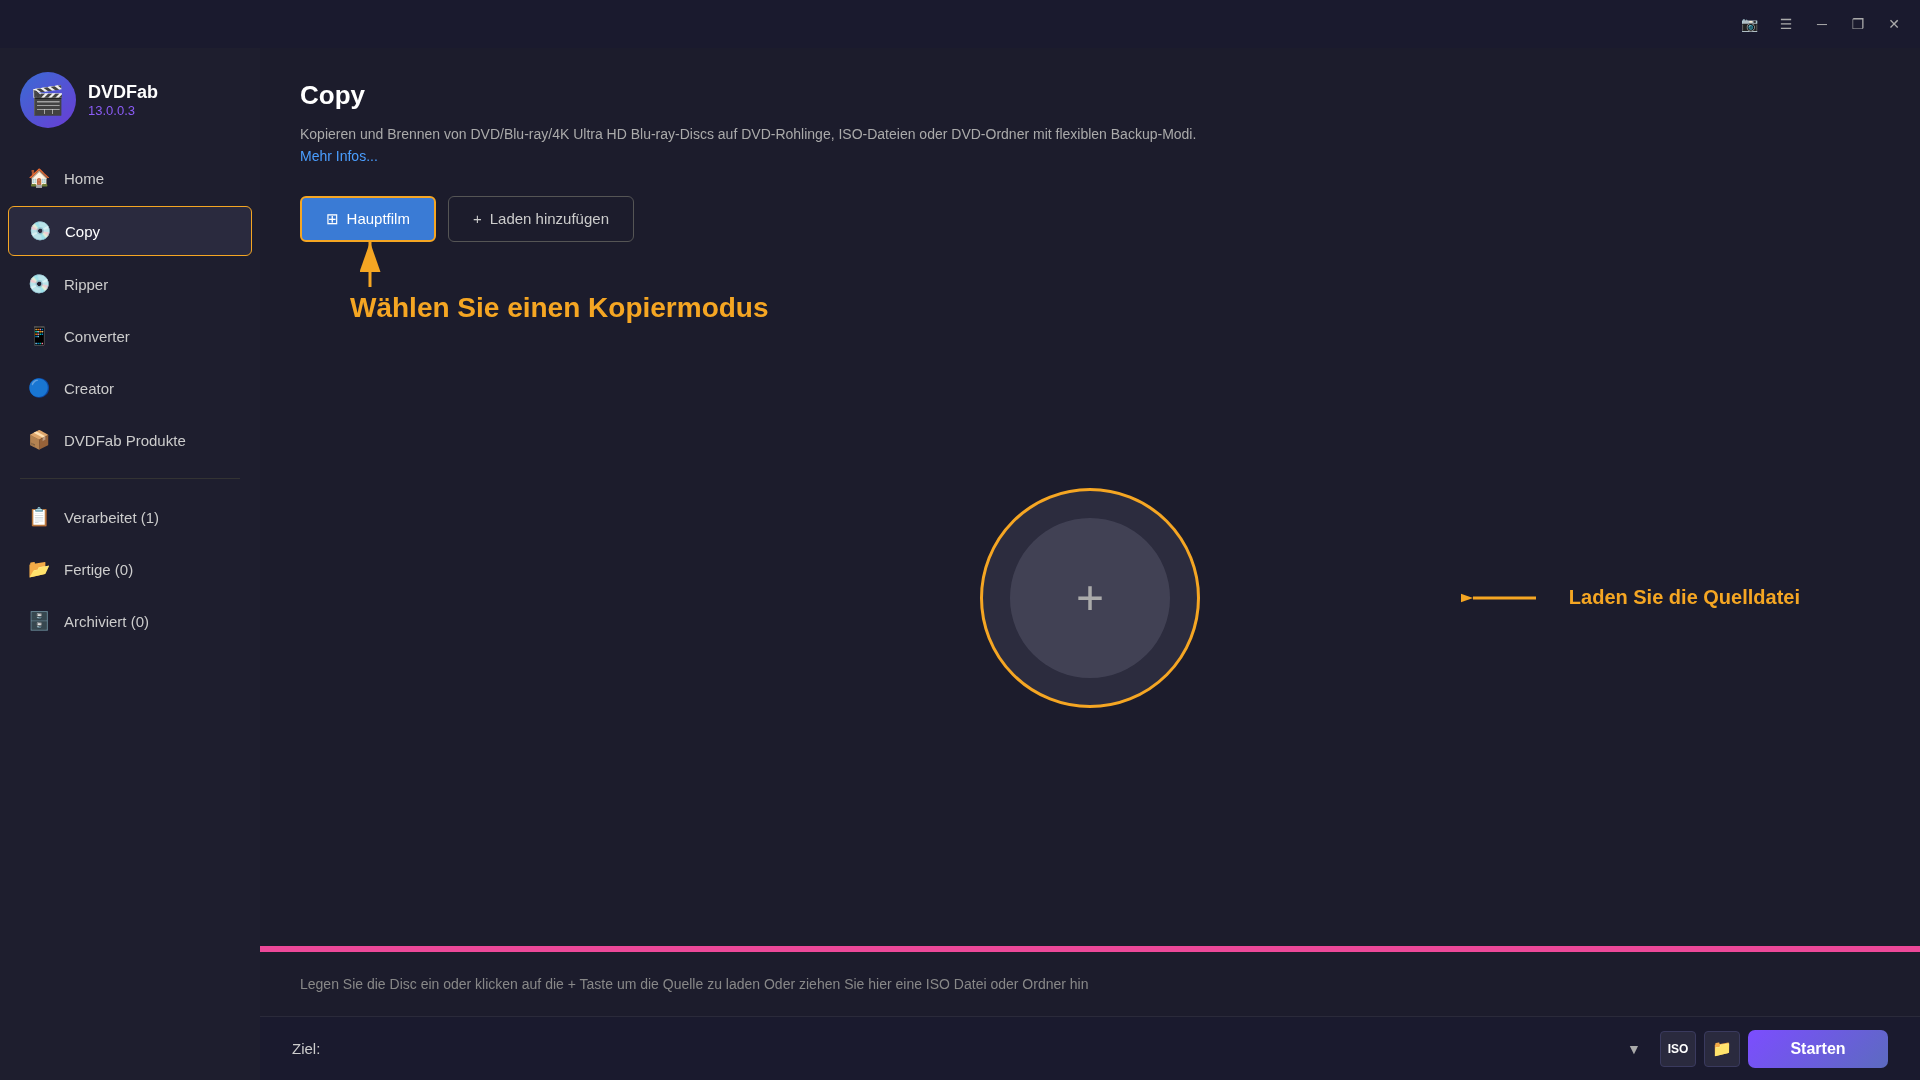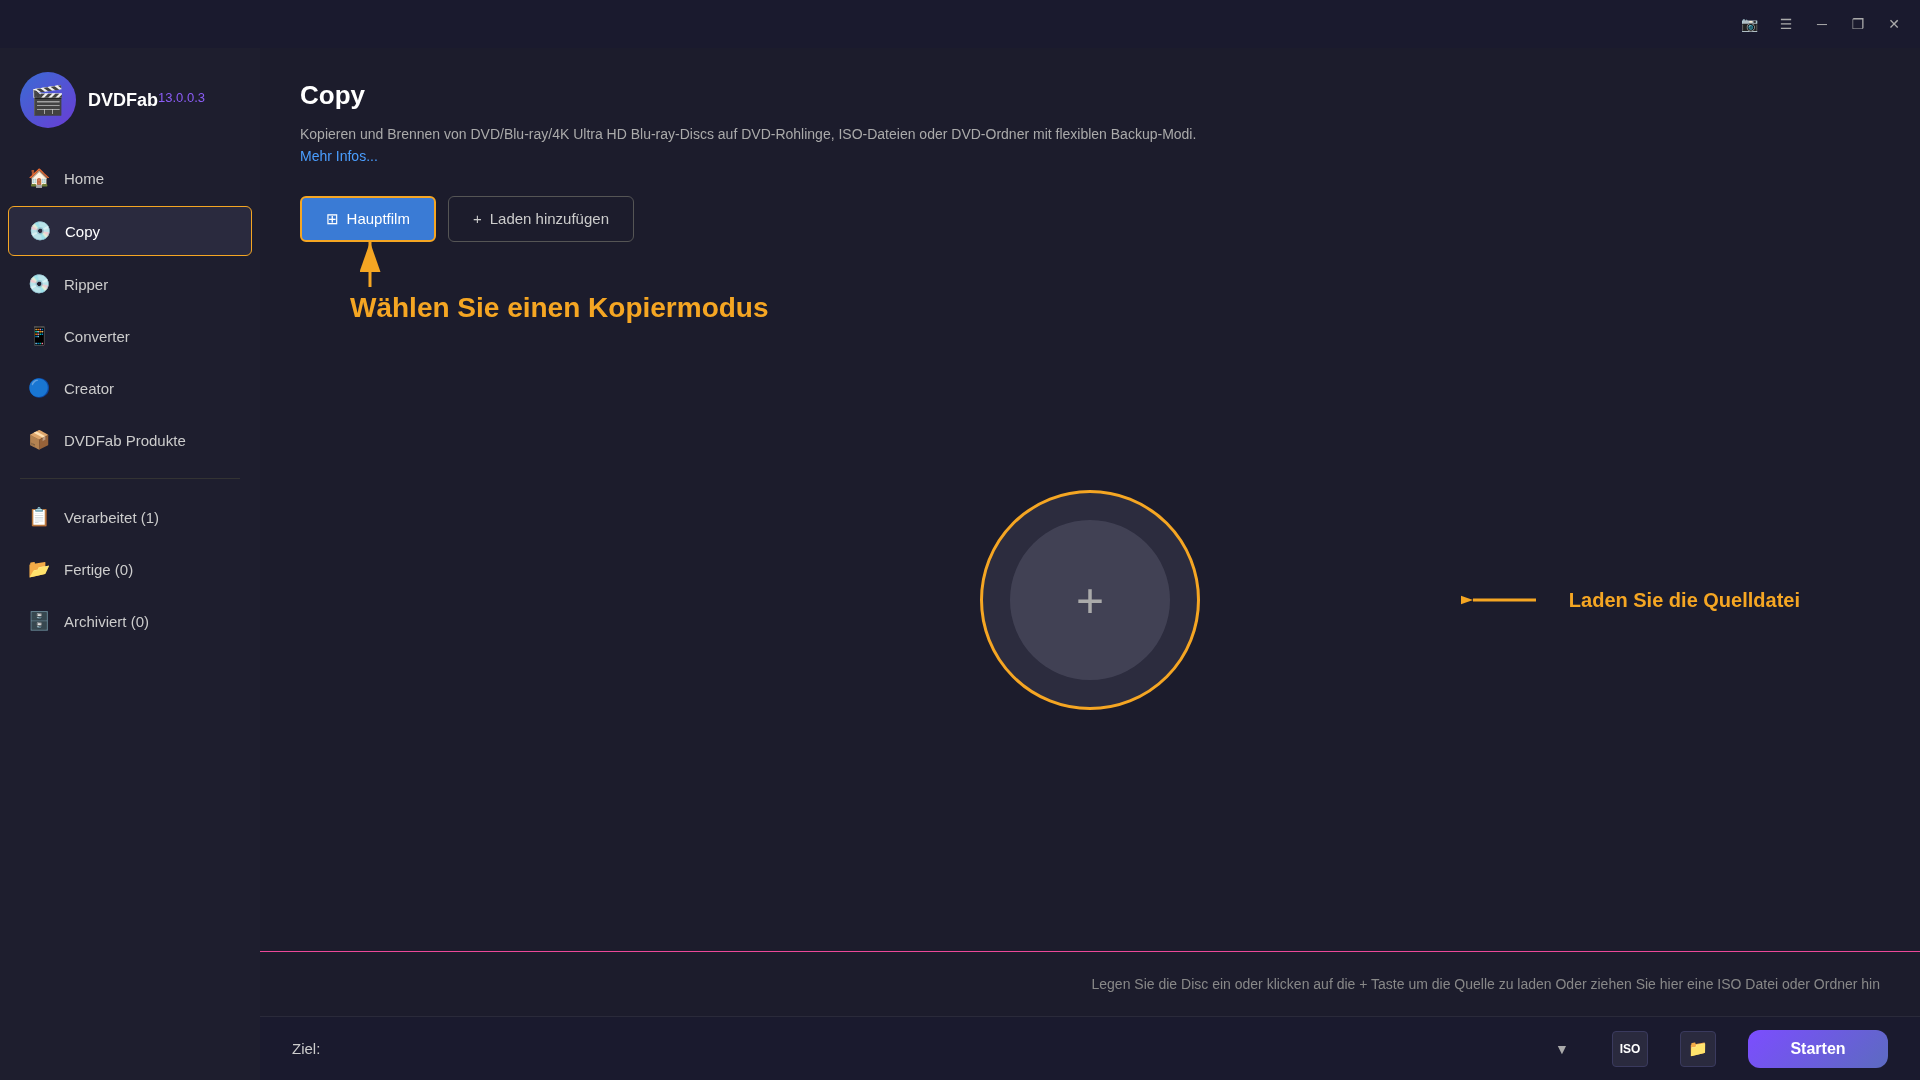--- a/index.html
+++ b/index.html
@@ -65,21 +65,21 @@
       background: linear-gradient(135deg, #3a6bd4, #6a3dd4);
       display: flex;
       align-items: center;
       justify-content: center;
       font-size: 28px;
       flex-shrink: 0;
       overflow: hidden;
     }
     .logo-text {
       display: flex;
-      flex-direction: row;
+      flex-direction: column;
     }
     .logo-name {
       color: #fff;
       font-size: 18px;
       font-weight: 700;
     }
     .logo-version {
       color: #8b5cf6;
       font-size: 13px;
     }
@@ -206,36 +206,36 @@
       background: rgba(80,80,100,0.6);
       display: flex;
       align-items: center;
       justify-content: center;
       font-size: 48px;
       color: #aaa;
     }
 
     
     .drop-instruction {
-      text-align: right;
+      text-align: left;
       color: #888;
       font-size: 14px;
       padding: 24px 40px;
-      border-top: 1px solid #ec4899;
+      border-top: 6px solid #ec4899;
     }
 
     
     .bottom-bar {
       height: 64px;
       background: #1a1a2e;
       border-top: 1px solid #2a2a3a;
       display: flex;
       align-items: center;
       padding: 0 32px;
-      gap: 32px;
+      gap: 8px;
     }
 
     .ziel-label {
       color: #ccc;
       font-size: 15px;
     }
 
     .ziel-input {
       flex: 1;
       height: 36px;
@@ -284,21 +284,21 @@
       color: #aaa;
       font-size: 16px;
       border: 1px solid #3a3a5e;
     }
 
     .start-btn {
       padding: 10px 40px;
       background: linear-gradient(135deg, #7c4dff, #5c6bc0);
       color: #fff;
       border: none;
-      border-radius: 12px;
+      border-radius: 7px;
       font-size: 16px;
       font-weight: 600;
       cursor: pointer;
       min-width: 140px;
     }
 
     
     .content-lower {
       flex: 1;
       display: flex;

